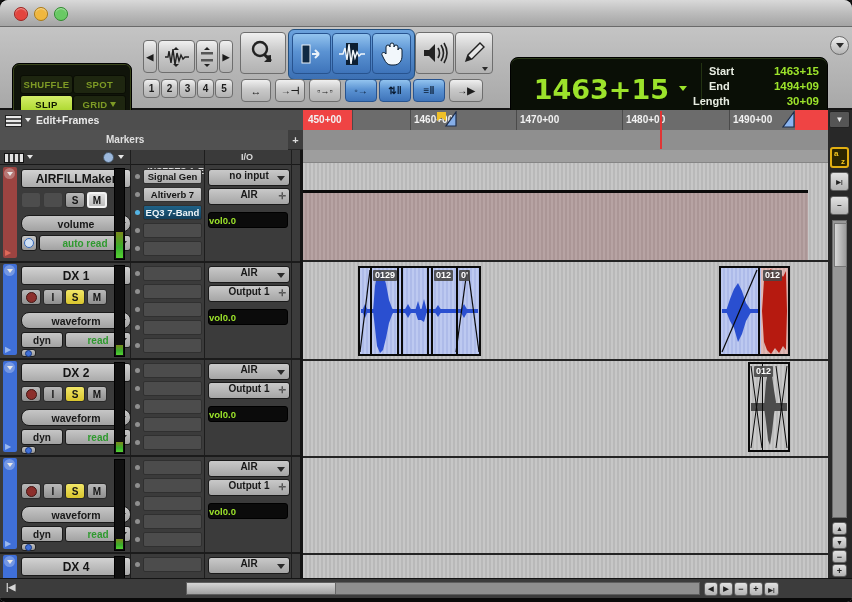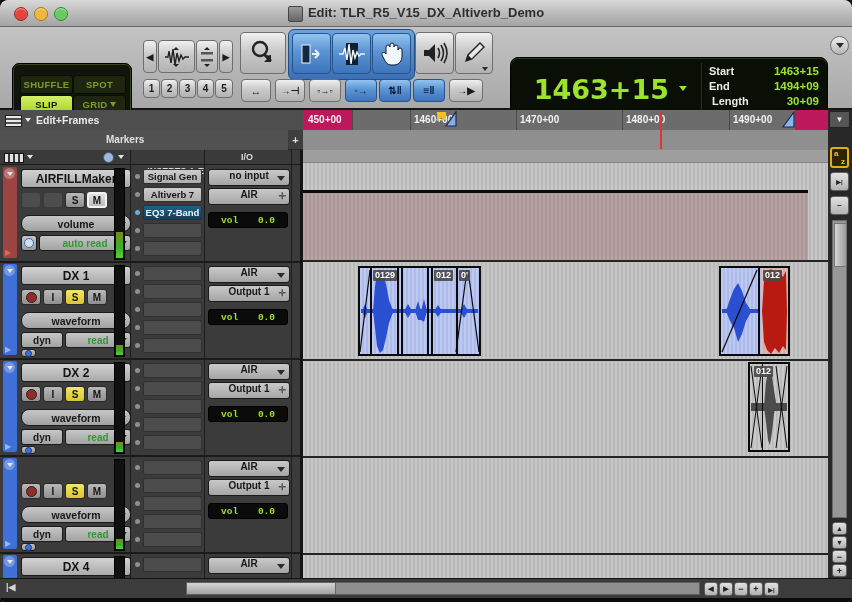--- a/index.html
+++ b/index.html
@@ -40,21 +40,21 @@
     font-weight:bold;font-family:"DejaVu Sans",sans-serif;color:#9ce32b;}
   .cnt-lbl{color:#e8ede2;font-size:11px;font-weight:bold;}
   .cnt-val{color:#9ce32b;font-size:11.5px;font-weight:bold;text-align:right;}
   .cnt-div-v{position:absolute;left:190px;top:5px;width:1px;height:50px;background:#233312;}
   .cnt-div-h{position:absolute;left:4px;top:56px;width:306px;height:1px;background:#233312;}
   .badge{position:absolute;top:59px;width:13px;height:13px;border-radius:2px;font-size:9px;font-weight:bold;
     display:flex;align-items:center;justify-content:center;}
   
   .ruler-hdr{position:absolute;left:0;top:110px;width:303px;height:20px;background:#4e4e4e;
     border-bottom:1px solid #2c2c2c;color:#e9e9e9;}
-  .ruler-strip{position:absolute;left:303px;top:110px;width:525px;height:20px;background:#be185d;
+  .ruler-strip{position:absolute;left:303px;top:110px;width:525px;height:20px;background:#ef4444;
     border-bottom:1px solid #2c2c2c;overflow:hidden;}
   .ruler-dark{position:absolute;left:49px;top:0;width:443px;height:20px;background:#6c6c6c;}
   .tick{position:absolute;top:4px;font-size:10px;font-weight:bold;color:#f2f2f2;}
   .tickline{position:absolute;top:0;width:1px;height:20px;background:#4a4a4a;}
   .mk-hdr{position:absolute;left:0;top:130px;width:288px;height:20px;background:#515151;
     border-bottom:1px solid #262626;color:#e0e0e0;}
   .mk-lane{position:absolute;left:303px;top:130px;width:525px;height:20px;background:#8f8f8f;
     border-bottom:1px solid #262626;}
   .playhead{position:absolute;left:660px;top:111px;width:2px;height:38px;background:#e03535;z-index:8;}
   
@@ -100,21 +100,21 @@
     display:flex;align-items:center;justify-content:center;overflow:hidden;white-space:nowrap;}
   .slot.fill{background:linear-gradient(#cdcdcd,#adadad);}
   .slot.eq{background:linear-gradient(#1f6287,#133f5c);color:#eef4f8;}
   .dot{position:absolute;left:135px;width:5px;height:5px;border-radius:50%;background:#8f8f8f;}
   .dot.blue{background:#54b4e4;}
   .iop{position:absolute;left:208px;width:82px;height:17px;border-radius:3px;background:linear-gradient(#c9c9c9,#a5a5a5);
     border:1px solid #1a1a1a;color:#181818;font-size:10px;font-weight:bold;display:flex;align-items:flex-start;
     justify-content:center;box-sizing:border-box;}
   .vol{position:absolute;left:208px;top:47px;width:80px;height:16px;background:#0b0b0b;border:1px solid #000;
     border-radius:3px;color:#9ce32b;font-size:9.5px;font-weight:bold;display:flex;align-items:center;
-    justify-content:space-between;padding:0 12px;box-sizing:border-box;font-family:Liberation Mono, monospace;}
+    padding:0 0;box-sizing:border-box;}
   
   .timeline{position:absolute;left:303px;top:150px;width:525px;height:428px;overflow:hidden;
     background:repeating-linear-gradient(90deg,#c7c7c7 0 2px,#b9b9b9 2px 4px);}
   .tl-top{position:absolute;left:0;top:0;width:525px;height:12px;background:#9e9e9e;border-bottom:1px solid #858585;}
   .lane-sep{position:absolute;left:0;width:525px;height:2px;background:#242424;}
   .mauve{position:absolute;left:0;top:43px;width:505px;height:67px;
     background:repeating-linear-gradient(90deg,#b7a3a3 0 2px,#ab9696 2px 4px);}
   .flatline{position:absolute;left:0;top:40px;width:505px;height:3px;background:#0b0b0b;}
   .clip{position:absolute;border:2px solid #0a0a0a;box-sizing:border-box;}
   .clip.blue{background:repeating-linear-gradient(90deg,#bdc9f0 0 2px,#aebbe9 2px 4px);}
@@ -150,26 +150,20 @@
 </style>
 </head>
 <body>
 
 <div class="win">
 
   <div class="titlebar">
     <div class="tl" style="left:14px;background:#e3453e;border:1px solid #9c2420;"></div>
     <div class="tl" style="left:34px;background:#f0b73e;border:1px solid #a97a16;"></div>
     <div class="tl" style="left:54px;background:#69c964;border:1px solid #2f8a2e;"></div>
-    <div class="title">
-      <span style="position:relative;">
-        <span class="doc-ico"></span>
-        <span>Edit: TLR_R5_V15_DX_Altiverb_Demo</span>
-      </span>
-    </div>
   </div>
 
   <div class="toolbar">
 
     <div class="modebox">
       <div class="mbtn" style="left:7px;top:11px;">
           <span>SHUFFLE</span>
         </div>
       <div class="mbtn" style="left:60px;top:11px;">
           <span>SPOT</span>
@@ -282,21 +276,21 @@
       </div>
 
     <div class="counter">
       <div class="cnt-big">1463+15</div>
       <span class="caret" style="position:absolute;left:168px;top:28px;border-top-color:#9ce32b;"></span>
       <div class="cnt-div-v"></div>
       <div class="cnt-lbl abs" style="left:198px;top:7px;">Start</div>
       <div class="cnt-val abs" style="left:240px;top:7px;width:68px;">1463+15</div>
       <div class="cnt-lbl abs" style="left:198px;top:22px;">End</div>
       <div class="cnt-val abs" style="left:240px;top:22px;width:68px;">1494+09</div>
-      <div class="cnt-lbl abs" style="left:201px;top:37px;">Length</div>
+      <div class="cnt-lbl abs" style="left:182px;top:37px;">Length</div>
       <div class="cnt-val abs" style="left:240px;top:37px;width:68px;">30+09</div>
       <div class="cnt-div-h"></div>
       <div class="cnt-lbl abs" style="left:10px;top:60px;">Cursor</div>
       <div class="cnt-val abs" style="left:72px;top:60px;width:78px;">1483+03.57</div>
       <svg class="abs" style="left:158px;top:60px;" width="22" height="12" viewBox="0 0 22 12">
         <path d="M1 6 h4 l2 -5 2 9 2 -6 2 3 2 -2 6 1" stroke="#8bcf2a" stroke-width="1.2" fill="none"></path>
       </svg>
       <div class="cnt-val abs" style="left:150px;top:60px;width:58px;text-align:right;left:152px;">-112131</div>
       <div class="abs" style="left:214px;top:58px;width:1px;height:15px;background:#233312;"></div>
       <svg class="abs" style="left:220px;top:59px;" width="22" height="14" viewBox="0 0 22 14">

